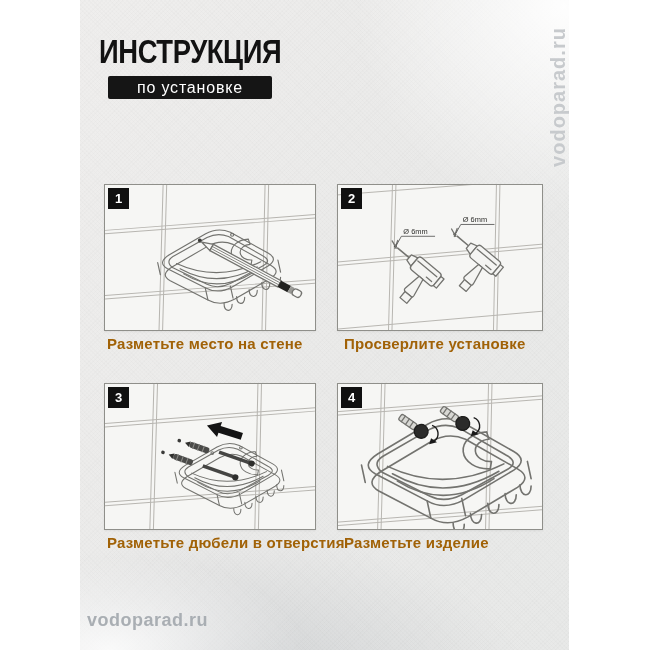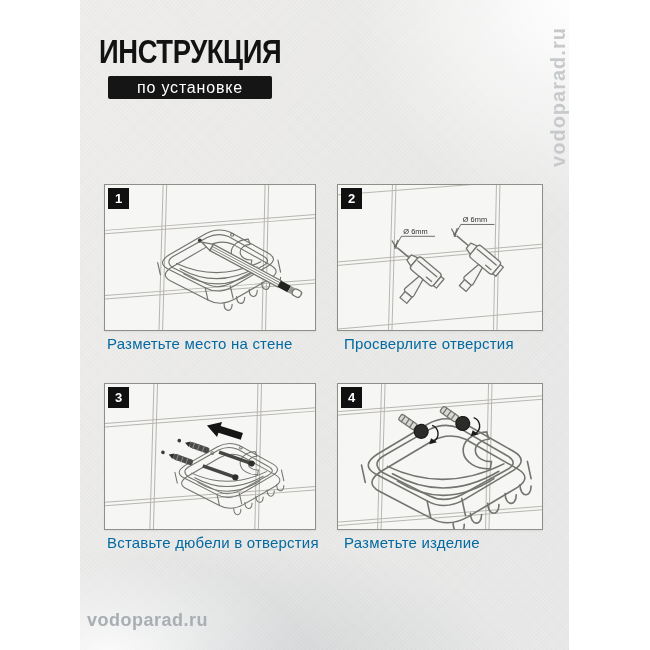--- a/index.html
+++ b/index.html
@@ -48,21 +48,21 @@
   .p2{left:337px;top:184px;width:206px;}
   .p3{left:104px;top:383px;width:212px;}
   .p4{left:337px;top:383px;width:206px;}
   .panel svg{display:block;width:100%;height:100%;}
   .badge{
     position:absolute;left:3px;top:3px;width:21px;height:21px;
     background:#101010;color:#ffffff;font-size:13px;font-weight:bold;
     line-height:21px;text-align:center;
   }
   .caption{
-    position:absolute;font-size:15px;font-weight:400;color:#0369a1;
+    position:absolute;font-size:15px;font-weight:700;color:#a16207;
     letter-spacing:0.2px;white-space:nowrap;
   }
   .c1{left:107px;top:335px;}
   .c2{left:344px;top:335px;}
   .c3{left:107px;top:534px;}
   .c4{left:344px;top:534px;}
   .tiles{stroke:#b7b5b0;stroke-width:1;fill:none;}
   .art{stroke:#73736f;stroke-width:1.3;fill:none;stroke-linecap:round;stroke-linejoin:round;}
   .lbl{font-size:7.5px;fill:#2e2e2c;font-family:"Liberation Sans",sans-serif;}
 </style>
@@ -213,15 +213,15 @@
     </g>
     <g>
       <path d="M 137,34 A 9,9 0 0 1 139,50" stroke="#1a1a1a" stroke-width="1.4" fill="none"></path>
       <polygon points="136,47 142,51 134,53" fill="#1a1a1a"></polygon>
     </g>
   </svg>
   <div class="badge">4</div>
 </div>
 
 <div class="caption c1">Разметьте место на стене</div>
-<div class="caption c2">Просверлите отверстия</div>
-<div class="caption c3">Вставьте дюбели в отверстия</div>
+<div class="caption c2">Просверлите установке</div>
+<div class="caption c3">Разметьте дюбели в отверстия</div>
 <div class="caption c4">Разметьте изделие</div>
 
 </body></html>

